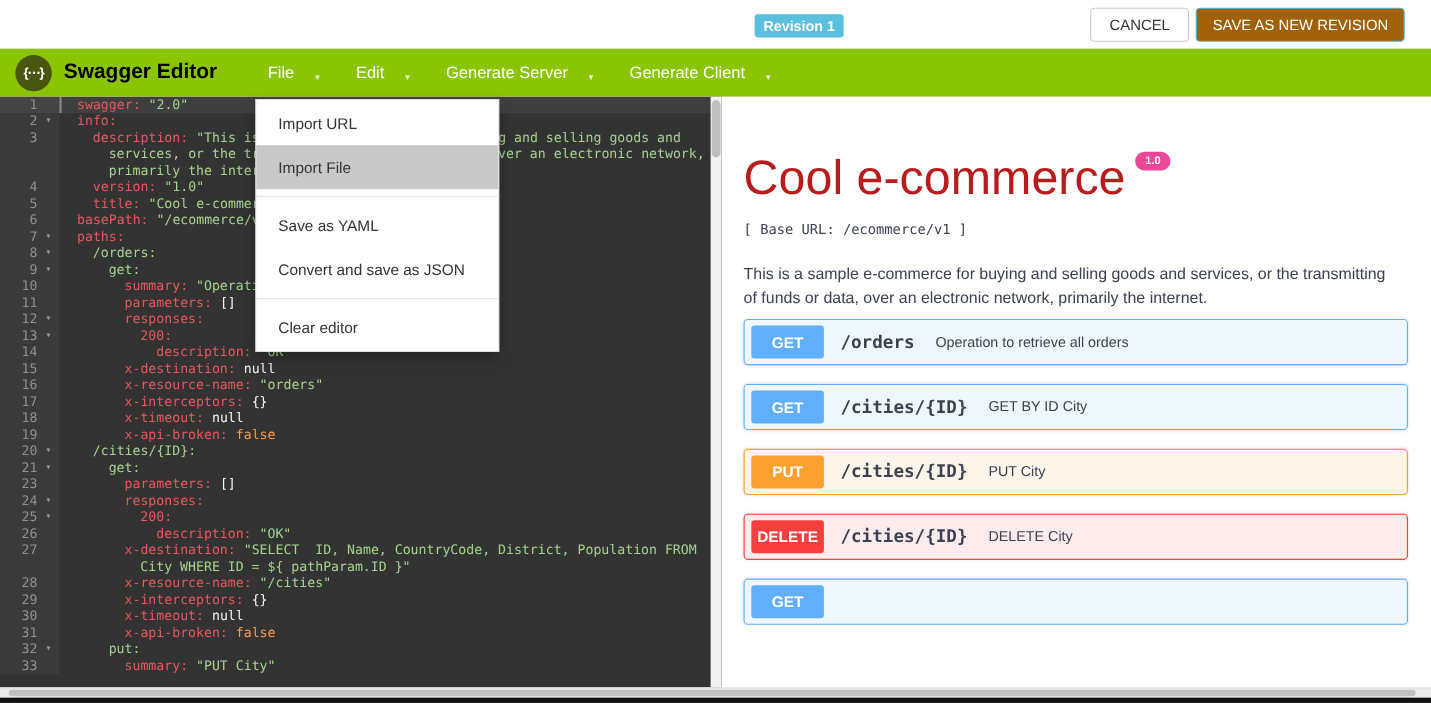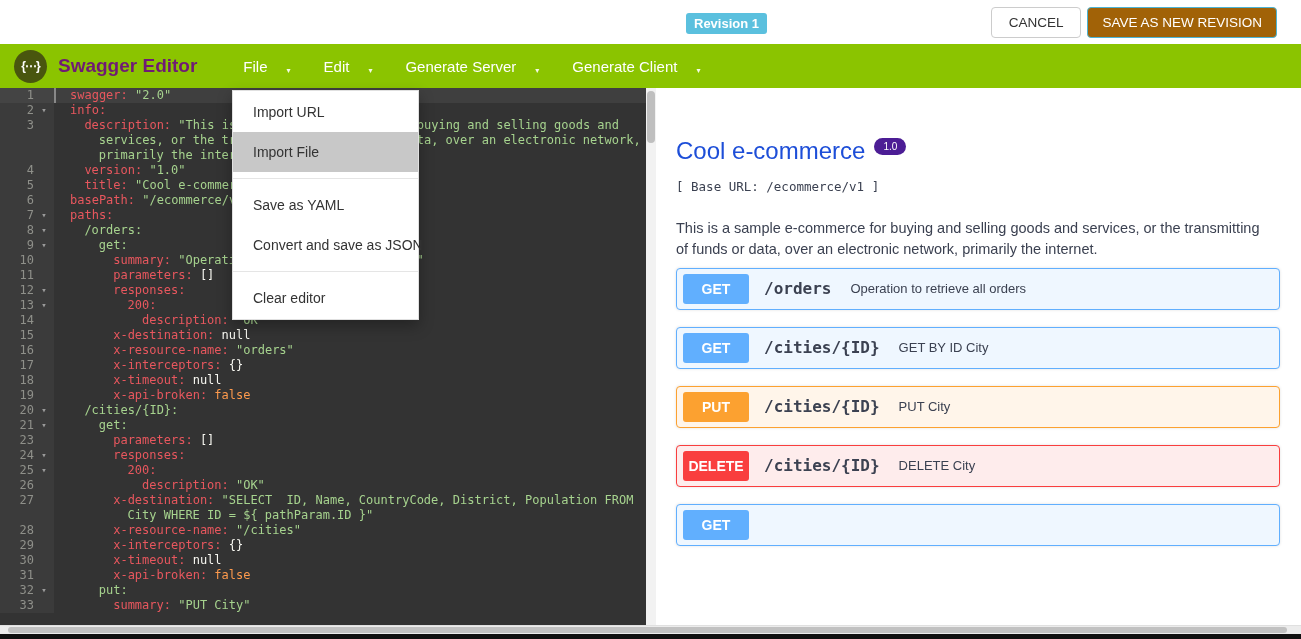--- a/index.html
+++ b/index.html
@@ -24,21 +24,21 @@
   .btn-cancel { background:#fff; border:1px solid #ccc; color:#333; padding:0 17px; }
   .btn-save   { background:#a16207; border:1px solid #4cb4d4; color:#fff; padding:0 14px; }
 
   
   .navbar { height:44px; background:#8bc400; display:flex; align-items:center; padding-left:14px; }
   .logo {
     width:33px; height:33px; border-radius:50%; background:#49560e; flex:none;
     display:flex; align-items:center; justify-content:center;
     color:#fff; font-size:12px; font-weight:bold; letter-spacing:-1px;
   }
-  .brand { color:#701a75; font-size:19px; font-weight:bold; margin-left:11px; white-space:nowrap; }
+  .brand { color:#000000; font-size:19px; font-weight:bold; margin-left:11px; white-space:nowrap; }
   .menus { display:flex; margin-left:46px; gap:33px; }
   .menu-item { color:#fff; font-size:15px; display:flex; align-items:flex-end; gap:19px;
                cursor:pointer; white-space:nowrap; }
   .caret { font-size:8px; opacity:.9; padding-top:2px; }
 
   
   .main { height:537px; display:flex; position:relative; background:#fff; }
 
   
   .editor-pane { width:656px; flex:none; position:relative; background:#333; }
@@ -57,22 +57,22 @@
   .tk { color:#e8575e;margin-top:32px; }  
   .ts { color:#a6d38e; }  
   .tw { color:#f8f8f2; }  
   .to { color:#fd9a4d; }  
   .vscroll { position:absolute; right:0; top:0; bottom:0; width:10px; background:#f2f2f2; cursor:pointer; }
   .vthumb { position:absolute; left:1px; right:1px; top:3px; height:52px; background:#bfbfbf; border-radius:4px; }
 
   
   .preview-pane { flex:1; background:#fff; padding:50px 21px 0 20px; overflow:hidden; }
   .api-title-row { display:flex; align-items:flex-start; }
-  .api-title { font-size:24px; font-weight:400; color:#1d4ed8; margin:0; line-height:1.1; }
-  .ver-badge { background:#4c1d95; color:#fff; font-size:10px; font-weight:normal;
+  .api-title { font-size:44px; font-weight:400; color:#b91c1c; margin:0; line-height:1.1; }
+  .ver-badge { background:#ec4899; color:#fff; font-size:10px; font-weight:bold;
                padding:3px 9px; border-radius:50px; margin-left:9px; margin-top:0; }
   .base-url { font-family:"DejaVu Sans Mono", monospace; font-size:12.5px; color:#3b4151; margin-top:15px; }
   .api-desc { font-size:14.5px; color:#3b4151; margin:24px 0 0; max-width:588px; line-height:1.4; }
   .section-head { display:flex; justify-content:space-between; align-items:center;
                   margin-top:56px; padding-bottom:13px; cursor:pointer;
                   border-bottom:1px solid rgba(59,65,81,.3); }
   .section-title { font-size:26px; font-weight:400; color:#3b4151; margin:0; }
   .chev { margin-right:14px; }
   .op { height:42px; border-radius:4px; border:1px solid; display:flex; align-items:center;
         padding-left:6px; margin-top:17px; box-shadow:0 0 3px rgba(0,0,0,.12); cursor:pointer; }
@@ -83,21 +83,21 @@
   .op-badge { flex:none; width:66px; height:30px; border-radius:3px; color:#fff;
               font-weight:bold; font-size:14px; display:flex; align-items:center; justify-content:center; }
   .op-get    .op-badge { background:#61affe; }
   .op-put    .op-badge { background:#fca130; }
   .op-delete .op-badge { background:#f93e3e; }
   .op-path { font-family:"DejaVu Sans Mono", monospace; font-size:16px; font-weight:bold;
              color:#3b4151; margin-left:15px; }
   .op-desc { font-size:13px; color:#3b4151; margin-left:19px; }
 
   
-  .dropdown { position:absolute; left:232px; top:2px; width:187px; background:#fff;
+  .dropdown { position:absolute; left:232px; top:2px; width:222px; background:#fff;
               border:1px solid rgba(0,0,0,.12); box-shadow:0 6px 14px rgba(0,0,0,.3);
               padding:1px 0; z-index:30; }
   .dd-item { height:40px; line-height:40px; padding:0 20px; font-size:14px; color:#333;
              cursor:pointer; white-space:nowrap; }
   .dd-item.hl { background:#c8c8c8; }
   .dd-divider { height:1px; background:#e5e5e5; margin:6px 0; }
 
   
   .hscroll { height:9px; background:#ececec; border-top:1px solid #e0e0e0; position:relative; cursor:pointer; }
   .hthumb { position:absolute; top:1px; bottom:1px; left:8px; right:14px; background:#c1c1c1; border-radius:4px; }

